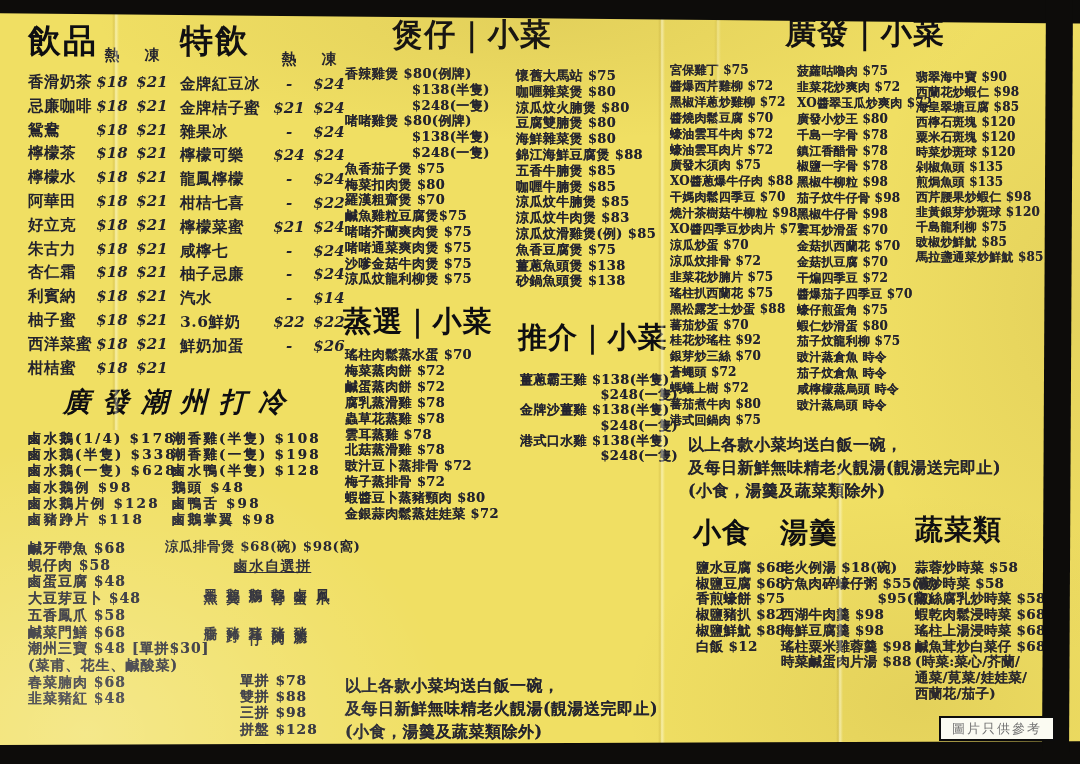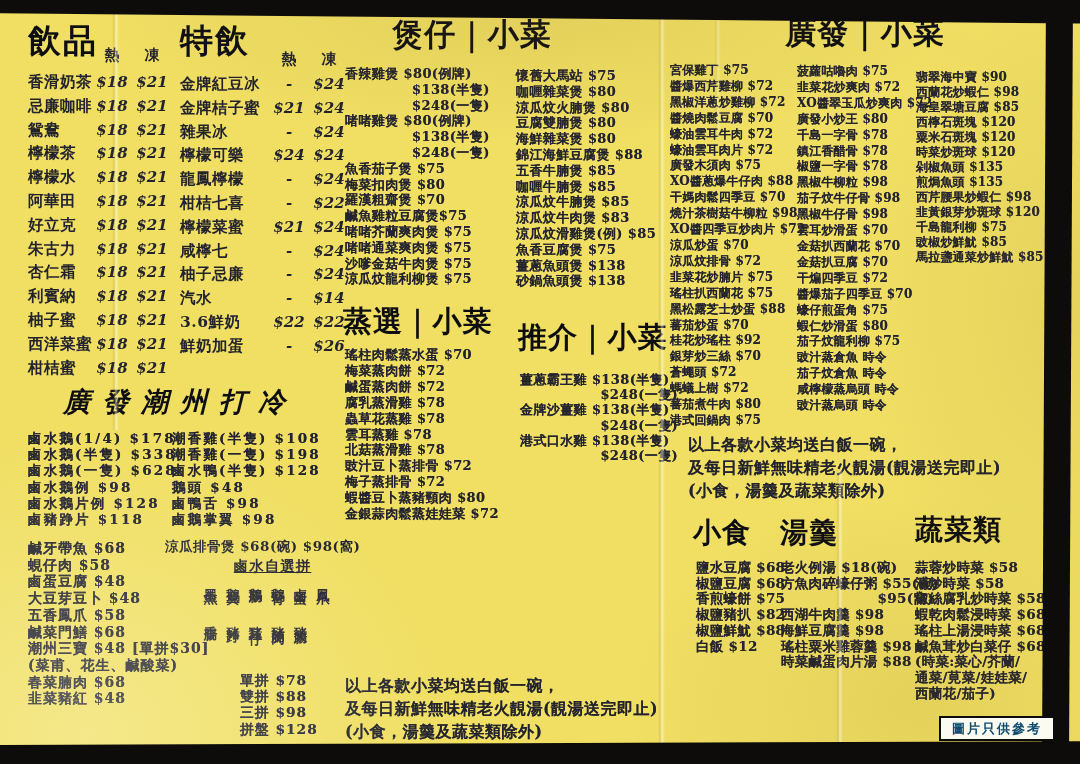--- a/index.html
+++ b/index.html
@@ -39,21 +39,21 @@
   .recommend-col .ln{font-size:13px;line-height:15.2px;font-weight:600;letter-spacing:0.4px;}
   .kf-col .ln{font-size:12px;line-height:15.9px;font-weight:600;letter-spacing:0.2px;}
   .kf-col3 .ln{line-height:15px;}
   .notice .ln{font-size:16px;line-height:23px;font-weight:700;letter-spacing:0.5px;}
   .bottom-col .ln{font-size:13.5px;line-height:15.7px;font-weight:700;letter-spacing:0.3px;}
   .band{position:absolute;background:#0d0c0a;z-index:5;}
   .band-top{left:-20px;top:-13px;width:1140px;height:26px;transform:rotate(0.55deg);transform-origin:left center;}
   .band-bottom{left:-10px;top:745px;width:1110px;height:28px;transform:rotate(-0.2deg);transform-origin:left center;}
   .bar-right{left:1046px;top:-6px;width:27px;height:782px;transform:rotate(0.3deg);transform-origin:top center;}
   .stamp{position:absolute;left:939px;top:716px;width:112px;height:21px;background:#fbfbf2;border:2px solid #0c0c0c;
-         z-index:10;font-size:13px;font-weight:700;letter-spacing:2px;text-align:center;line-height:21px;color:#0c4a6e;}
+         z-index:10;font-size:13px;font-weight:400;letter-spacing:2px;text-align:center;line-height:21px;color:#737373;}
   .crease{position:absolute;width:7px;pointer-events:none;z-index:3;
           background:linear-gradient(90deg,rgba(0,0,0,0) 0%,rgba(140,110,20,0.16) 30%,rgba(255,255,235,0.5) 55%,rgba(0,0,0,0) 100%);}
   .texture{position:absolute;inset:0;pointer-events:none;z-index:2;background:
     radial-gradient(ellipse 420px 300px at 85% 92%, rgba(120,90,20,0.10), transparent 70%),
     radial-gradient(ellipse 520px 420px at 8% 96%, rgba(255,255,240,0.28), transparent 70%),
     radial-gradient(ellipse 640px 180px at 50% 2%, rgba(130,100,30,0.12), transparent 70%),
     radial-gradient(ellipse 300px 500px at 99% 40%, rgba(130,100,30,0.10), transparent 70%);}
 </style>
 </head>
 <body>

